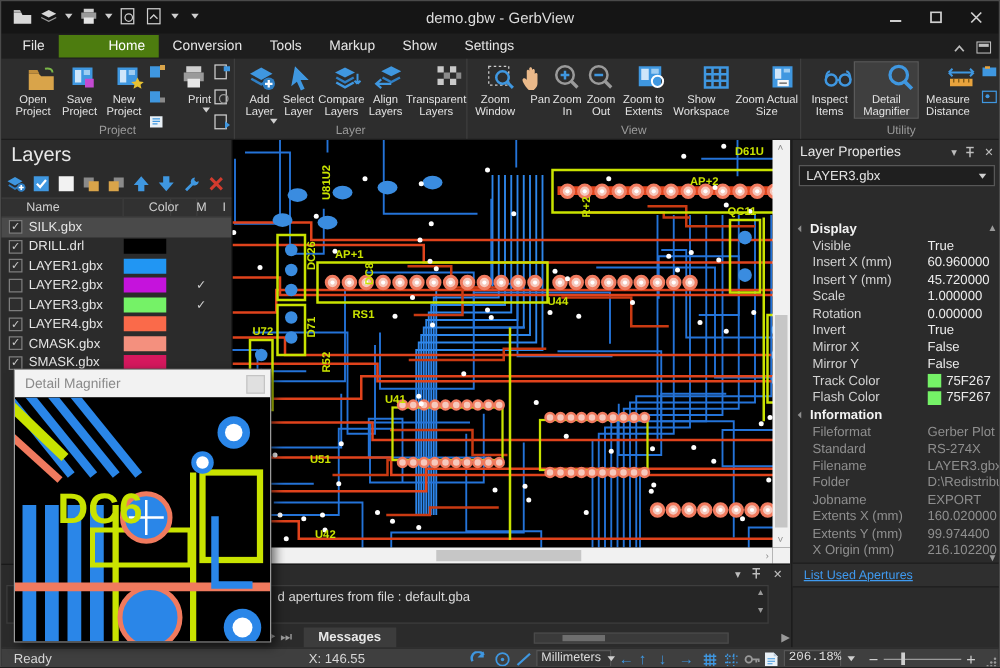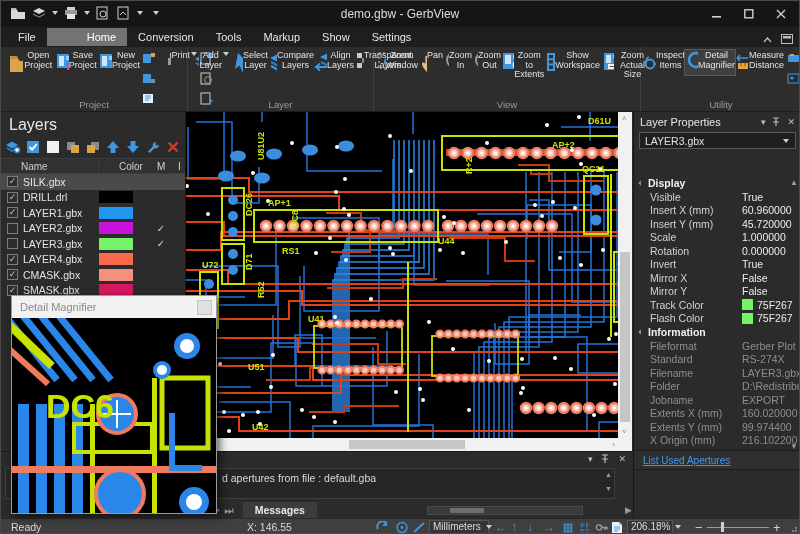--- a/index.html
+++ b/index.html
@@ -11,27 +11,27 @@
   .titlebar{position:absolute;left:0;top:0;width:100%;height:26px;background:#151515;}
   .qat{position:absolute;left:8px;top:3px;display:flex;align-items:center;gap:3px;}
   .qat .qi{width:18px;height:18px;display:flex;align-items:center;justify-content:center;}
   .caret{width:0;height:0;border-left:3px solid transparent;border-right:3px solid transparent;border-top:4px solid #cfcfcf;margin:0 1px;}
   .apptitle{position:absolute;left:0;top:0;width:100%;height:26px;line-height:26px;text-align:center;font-size:12px;color:#dcdcdc;pointer-events:none;}
   .winbtns{position:absolute;right:4px;top:0;display:flex;height:26px;align-items:center;gap:4px;}
   .wb{width:28px;height:20px;display:flex;align-items:center;justify-content:center;color:#cfcfcf;}
   
   .menubar{position:absolute;left:0;top:26px;width:100%;height:20px;background:#1e1e1e;display:flex;align-items:center;padding-left:6px;}
   .mtab{padding:3px 11px 3px;font-size:11px;color:#e6e6e6;}
-  .mtab.active{background:#737373;color:#fff;padding-left:40px;}
+  .mtab.active{background:#4d7c0f;color:#fff;padding-left:40px;}
   .menu-right{position:absolute;right:6px;top:29px;display:flex;gap:8px;align-items:center;}
   
   .ribbon{position:absolute;left:0;top:46px;width:100%;height:65px;background:#2d2d2d;border-bottom:1px solid #1c1c1c;}
   .rgroup{position:absolute;top:0;height:64px;border-right:1px solid #3e3e3e;}
   .rbody{display:flex;align-items:flex-start;height:50px;padding-top:3px;}
-  .rbtn{display:flex;flex-direction:row;align-items:flex-start;font-size:9px;line-height:1.08;text-align:center;color:#e3e3e3;padding-top:1px;}
+  .rbtn{display:flex;flex-direction:column;align-items:flex-end;font-size:9px;line-height:1.08;text-align:center;color:#e3e3e3;padding-top:1px;}
   .rbtn svg{margin-bottom:1px;}
   .rbtn.active{background:#3f3f3f;outline:1px solid #5a5a5a;}
   .glabel{position:absolute;bottom:1px;left:0;width:100%;text-align:center;font-size:9.5px;color:#9b9b9b;}
   .smallcol{display:flex;flex-direction:column;gap:2px;padding:1px 2px;}
   
   .layers-panel{position:absolute;left:0;top:111px;width:185px;height:341px;background:#2b2b2b;border-right:1px solid #191919;}
   .ptitle{padding:4px 8px 2px;font-size:16px;color:#e8e8e8;}
   .ltoolbar{display:flex;align-items:center;gap:3px;padding:2px 4px 3px;}
   .lti{width:17px;height:17px;display:flex;align-items:center;justify-content:center;font-size:11px;}
   .lheader{display:flex;height:16px;background:#313131;border-top:1px solid #3d3d3d;border-bottom:1px solid #3d3d3d;font-size:10px;color:#cfcfcf;align-items:center;}
@@ -1036,21 +1036,21 @@
         </svg></span>
     <span class="sb" style="left:594px;top:2px"><svg width="14" height="13">
           <circle cx="4" cy="6.5" r="2.6" fill="none" stroke="#9a9a9a" stroke-width="1.4"></circle>
           <path d="M6.6 6.5h6M10 6.5v2.4M12 6.5v2" stroke="#9a9a9a" stroke-width="1.4"></path>
         </svg></span>
     <span class="sb" style="left:610px;top:2px"><svg width="12" height="13">
           <path d="M1 1h7l3 3v8H1z" fill="#e9f0f6"></path>
           <path d="M8 1v3h3" fill="#b8c8d8"></path>
           <path d="M3 6h6M3 8h6M3 10h4" stroke="#3f97e0" stroke-width="0.9"></path>
         </svg></span>
-    <span class="sb sbsel" style="left:626px;width:46px;">
+    <span class="sb sbsel" style="left:626px;width:46px;font-family:Liberation Mono, monospace;">
         <span>206.18%</span>
         <span class="caret"></span>
       </span>
     <span class="sb" style="left:694px;font-size:13px;color:#cfcfcf">−</span>
     <span class="slider-track" style="left:706px;width:62px;"></span>
     <span class="slider-thumb" style="left:720px;"></span>
     <span class="sb" style="left:772px;font-size:13px;color:#cfcfcf">+</span>
     <span class="sb" style="left:788px;top:4px"><svg width="9" height="9">
           <circle cx="7" cy="2" r="1" fill="#9a9a9a"></circle>
           <circle cx="7" cy="5" r="1" fill="#9a9a9a"></circle>

